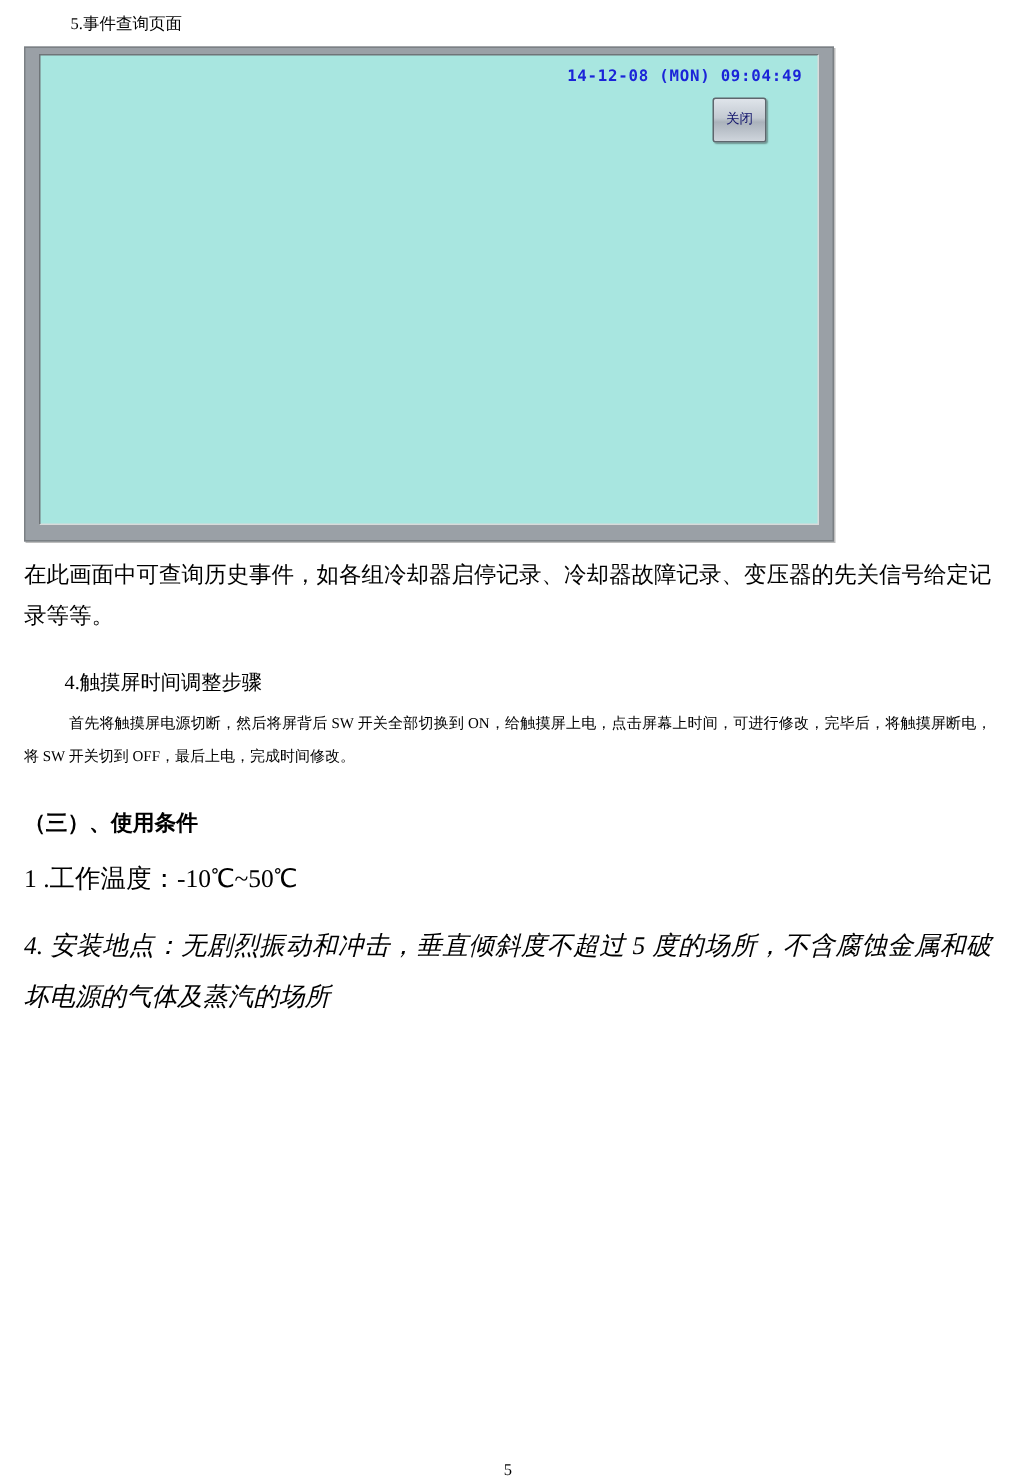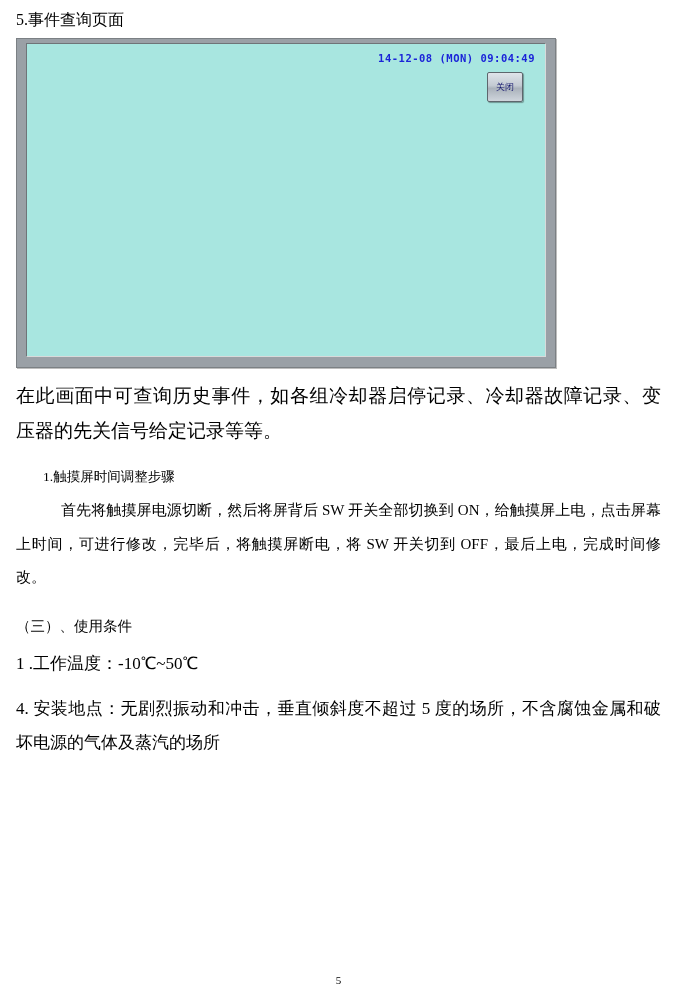--- a/index.html
+++ b/index.html
@@ -15,24 +15,25 @@
     color: #000000;
   }
   .page {
     position: relative;
     width: 677px;
     height: 988px;
     box-sizing: border-box;
     padding: 0 16px;
   }
   .heading-line {
-    font-size: 16px;
+    font-size: 11px;
     line-height: 1.5;
     margin-top: 8px;
     margin-bottom: 6px;
+    margin-left: 31px;
   }
   
   .screen-wrap {
     margin: 0 0 0 0;
     width: 540px;
     height: 330px;
     background: #9aa0a6;
     border: 1px solid #7b8084;
     box-sizing: border-box;
     padding: 4px 9px 10px 9px;
@@ -56,63 +57,64 @@
     right: 10px;
     font-family: "DejaVu Sans Mono", monospace;
     font-size: 10.5px;
     font-weight: bold;
     color: #1b24d8;
     letter-spacing: 0.5px;
   }
   .close-btn {
     position: absolute;
     top: 28px;
-    right: 22px;
+    right: 34px;
     width: 34px;
     height: 28px;
     background: linear-gradient(180deg,#dfe4ea 0%, #c3cad2 45%, #aab2bb 55%, #cfd5dc 100%);
     border: 1px solid #5e666d;
     border-radius: 2px;
     box-shadow: 1px 1px 1px rgba(0,0,0,0.35);
     display: flex;
     align-items: center;
     justify-content: center;
     font-family: "Liberation Sans", sans-serif;
     font-size: 9px;
     color: #10126b;
     cursor: pointer;
   }
   
   .para {
-    font-size: 19px;
+    font-size: 15px;
     line-height: 1.85;
     margin: 10px 0 0 0;
     text-align: justify;
   }
   .para-step {
-    font-size: 15px;
+    font-size: 10px;
     line-height: 2.25;
     margin: 4px 0 0 0;
     text-indent: 3em;
     text-align: justify;
   }
   .section-title {
     font-size: 14.5px;
-    font-weight: normal;
+    font-weight: bold;
     margin: 22px 0 10px 0;
     font-family: "Liberation Sans", sans-serif;
   }
   .cond-item {
     font-size: 17px;
     line-height: 1.9;
     margin: 12px 0 0 0;
     text-align: justify;
   }
   .cond-item.multi {
     line-height: 2.0;
+    font-style: italic;
   }
   .page-number {
     position: absolute;
     bottom: 10px;
     left: 0;
     width: 677px;
     text-align: center;
     font-size: 11px;
     font-family: "Liberation Serif", serif;
   }
@@ -132,21 +134,21 @@
 
   <div class="screen-wrap">
     <div class="screen-inner">
       <div class="screen-clock">14-12-08 (MON) 09:04:49</div>
       <div class="close-btn">关闭</div>
     </div>
   </div>
 
   <div class="para">在此画面中可查询历史事件，如各组冷却器启停记录、冷却器故障记录、变压器的先关信号给定记录等等。</div>
 
-  <div class="sub-head">1.触摸屏时间调整步骤</div>
+  <div class="sub-head">4.触摸屏时间调整步骤</div>
 
   <div class="para-step">首先将触摸屏电源切断，然后将屏背后 SW 开关全部切换到 ON，给触摸屏上电，点击屏幕上时间，可进行修改，完毕后，将触摸屏断电，将 SW 开关切到 OFF，最后上电，完成时间修改。</div>
 
   <div class="section-title">（三）、使用条件</div>
 
   <div class="cond-item">1 .工作温度：-10℃~50℃</div>
   <div class="cond-item multi">4. 安装地点：无剧烈振动和冲击，垂直倾斜度不超过 5 度的场所，不含腐蚀金属和破坏电源的气体及蒸汽的场所</div>
 
   <div class="page-number">5</div>
 

